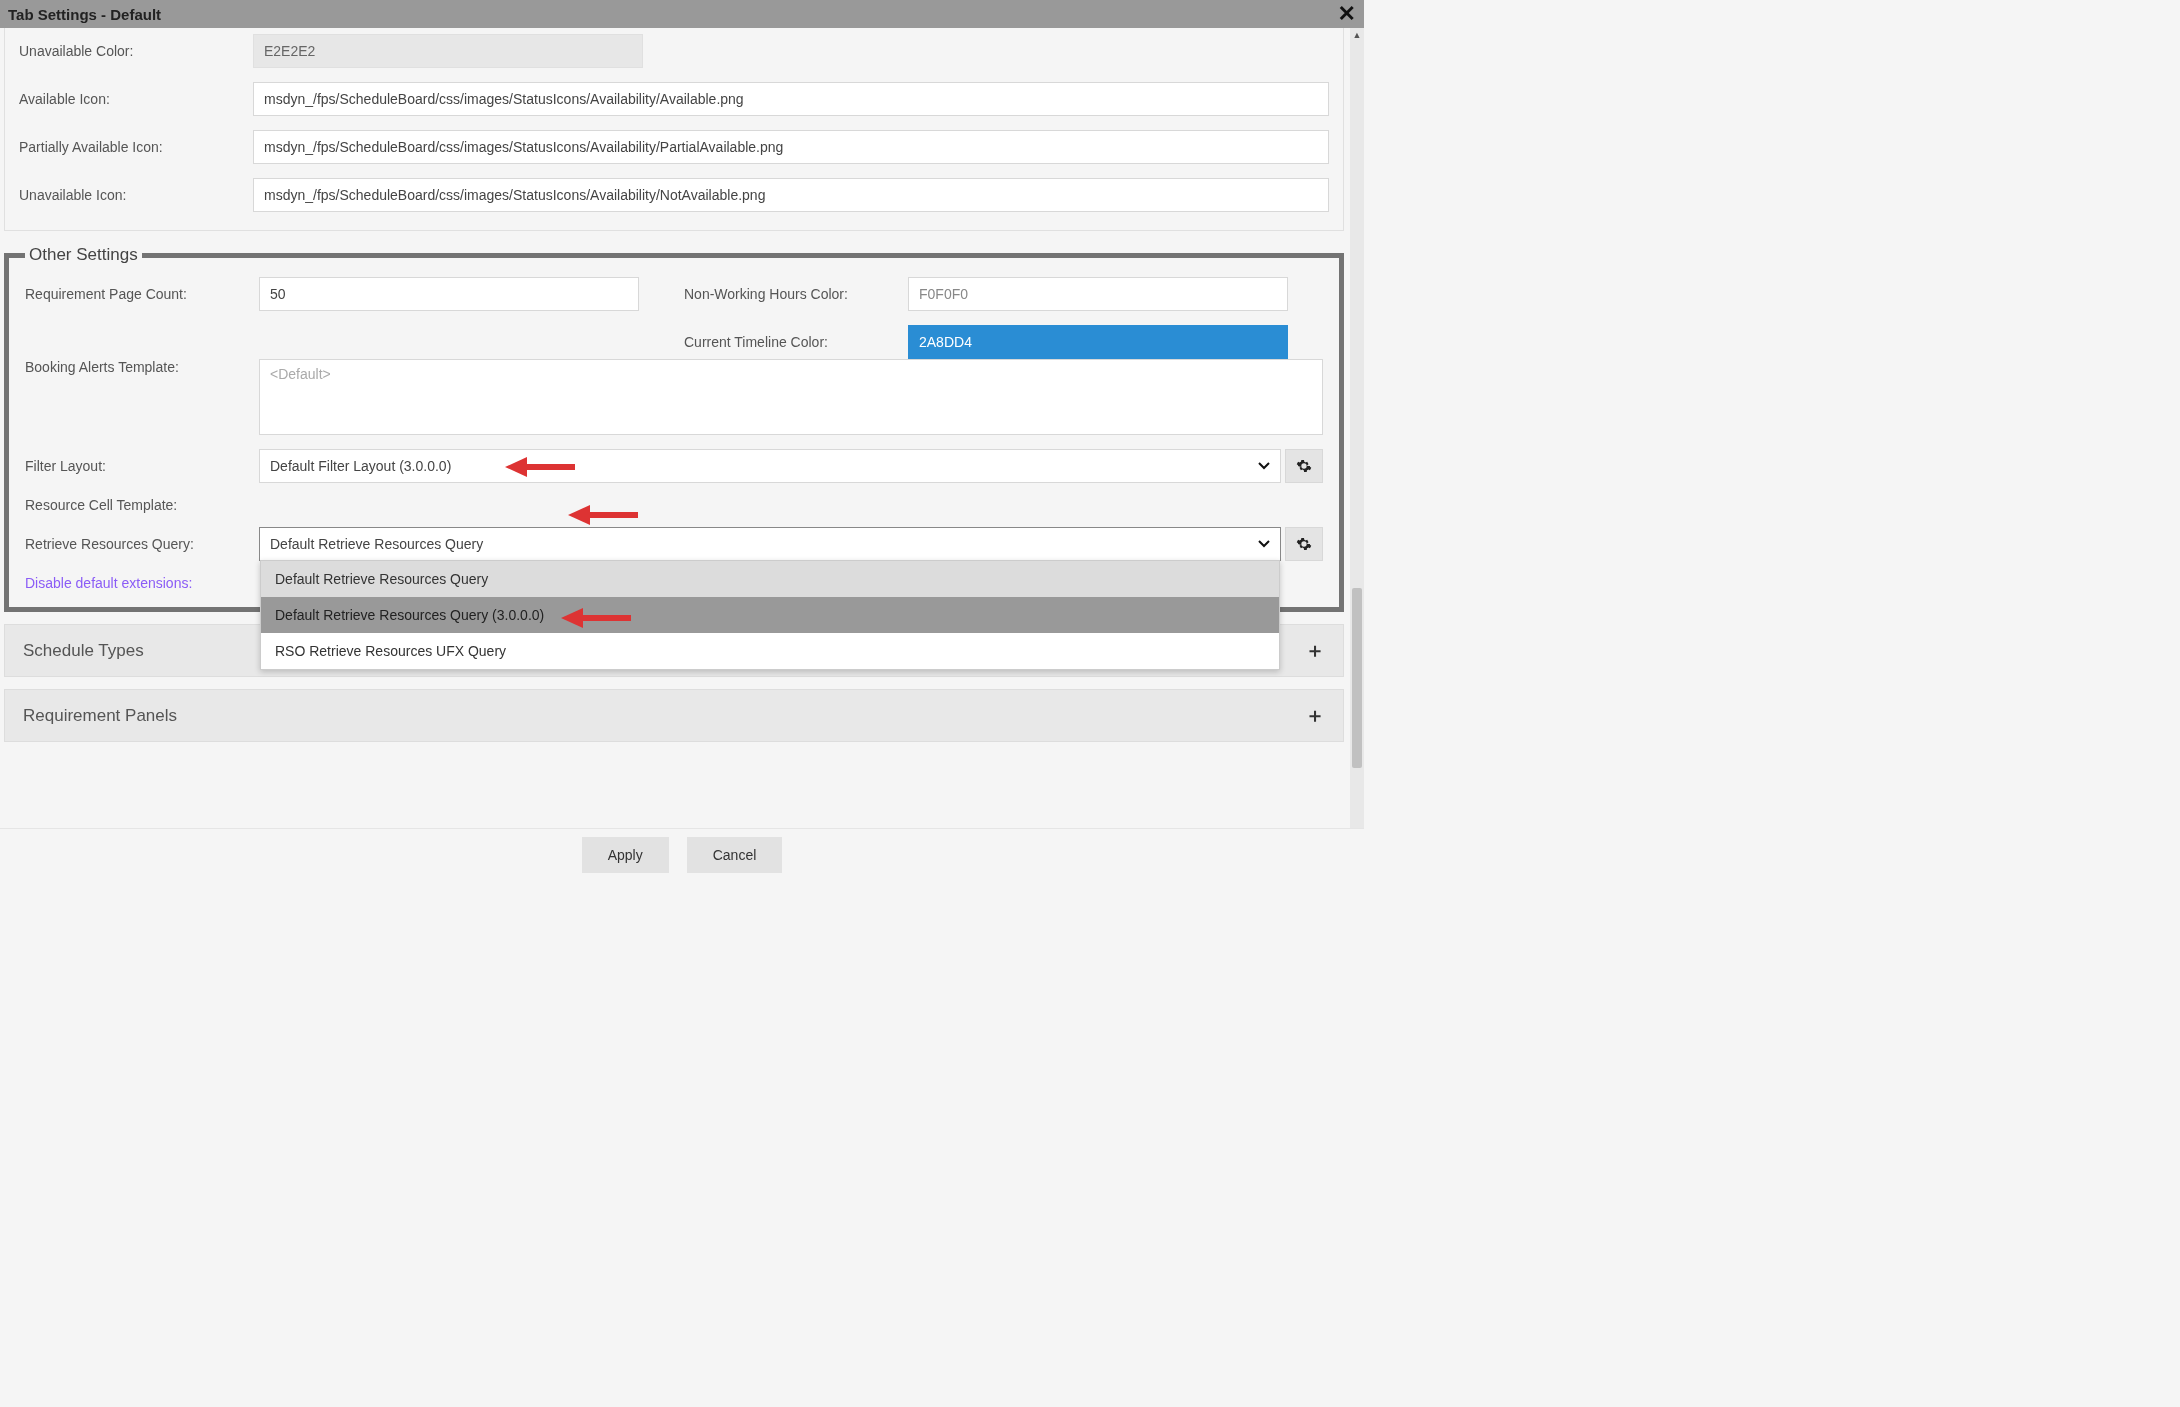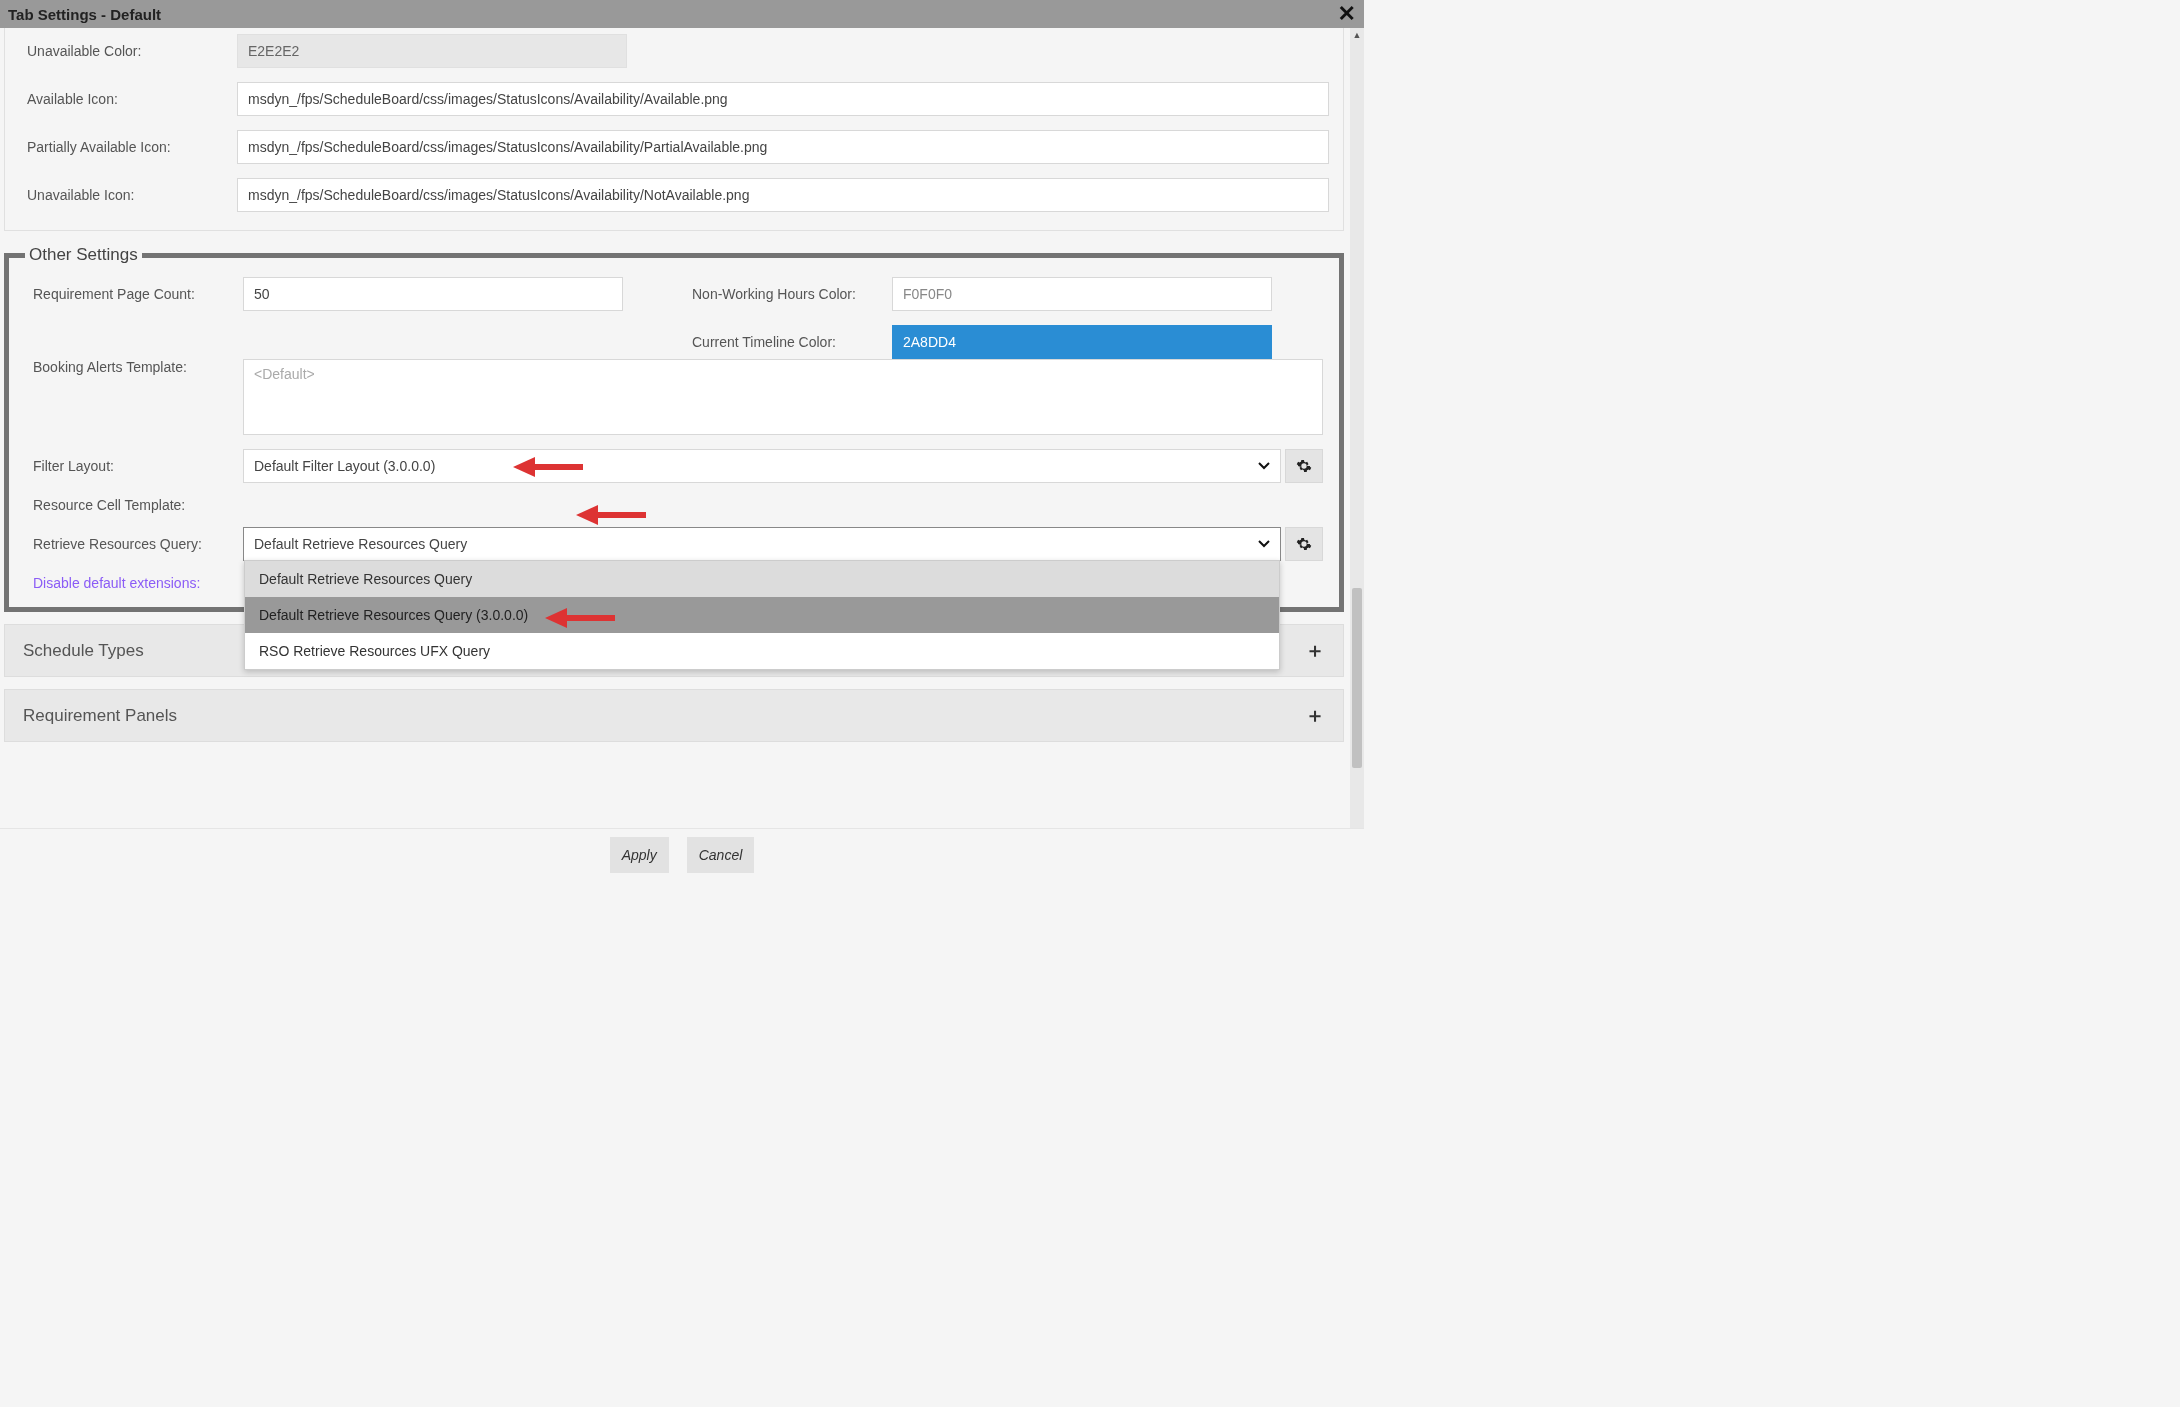--- a/index.html
+++ b/index.html
@@ -78,22 +78,21 @@
   }
   fieldset legend {
     font-size: 17px;
     color: #444;
     padding: 0 4px;
   }
   .row {
     display: flex;
     align-items: center;
     margin-bottom: 14px;
-    gap: 0;
-    margin-left: 8px;
+    gap: 24px;
   }
   .row:last-child{margin-bottom:0;}
   .lbl {
     width: 210px;
     color: #555;
     font-size: 14px;
   }
   .lbl.disabled { color: #8b5cf6; }
   .val {
     flex: 1;
@@ -185,26 +184,25 @@
   .footer {
     height: 52px;
     background:#f5f5f5;
     display:flex;
     align-items:center;
     justify-content:center;
     gap: 18px;
     border-top:1px solid #e5e5e5;
   }
   .btn {
-    padding: 10px 12px;
+    padding: 10px 26px;
     background:#e2e2e2;
     color:#333;
     font-size:14px;
     cursor:pointer;
-    font-style:italic;
   }
 
   .arrow {
     position:absolute;
     pointer-events:none;
     z-index:40;
   }
   .arrow svg { display:block; }
 
 </style>

